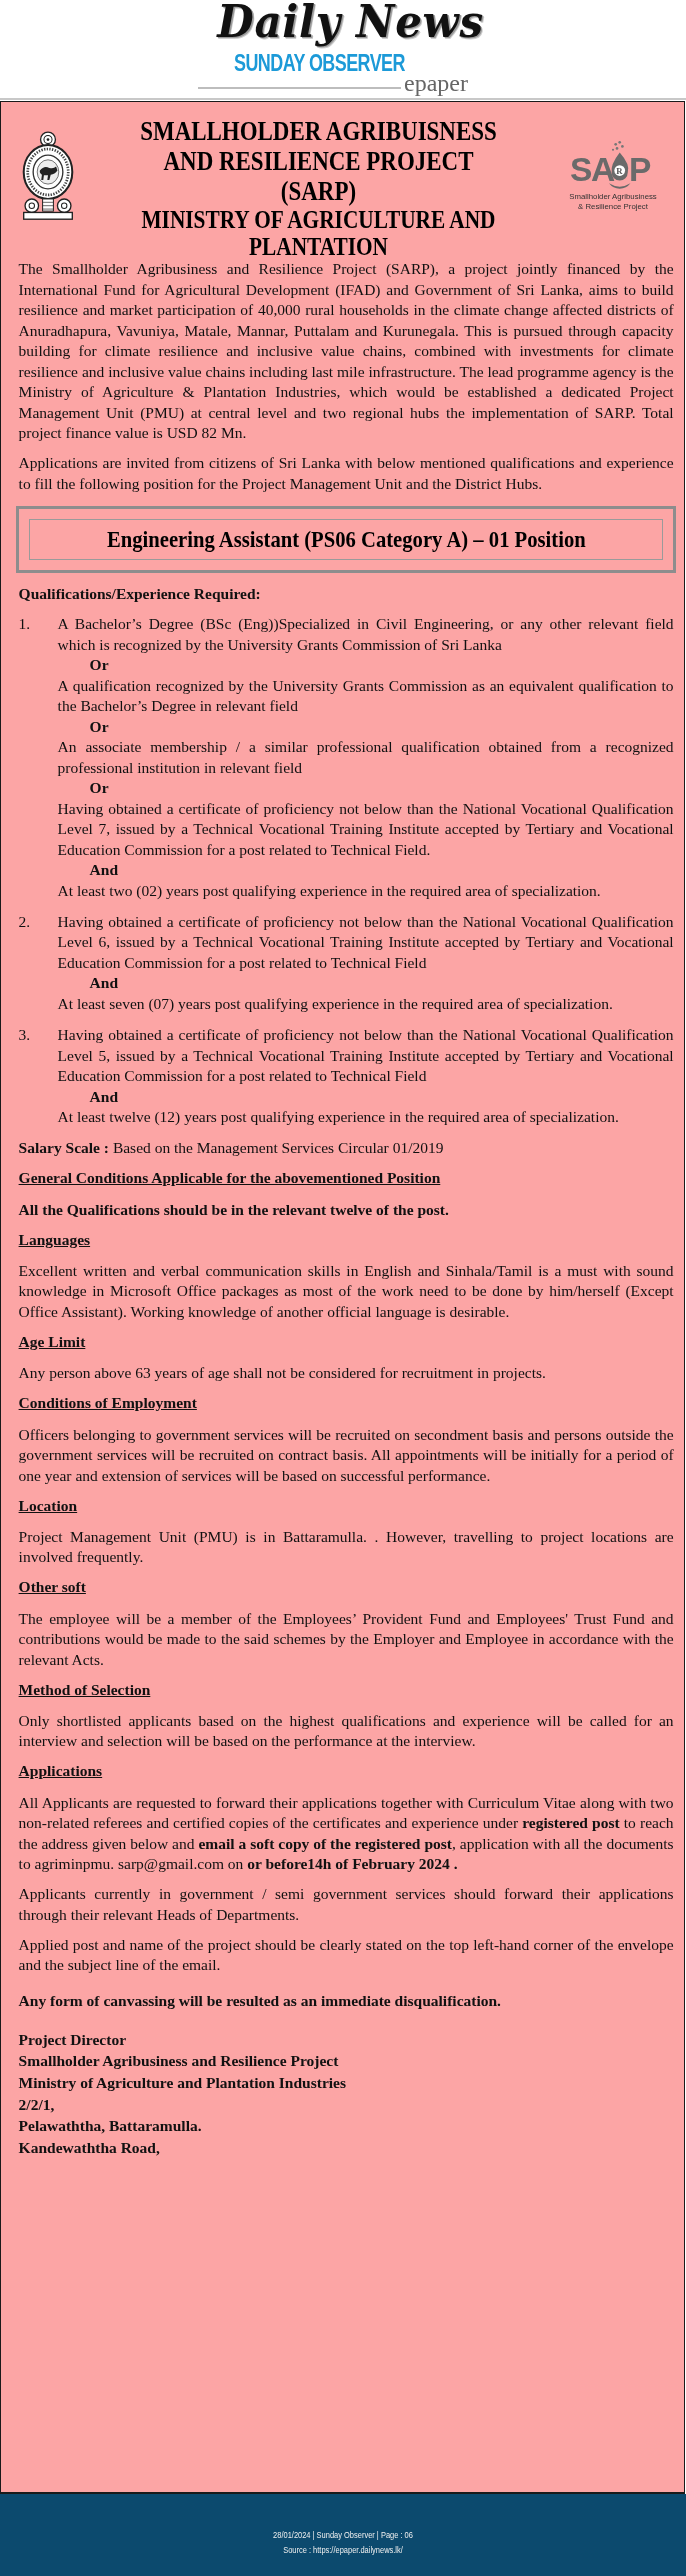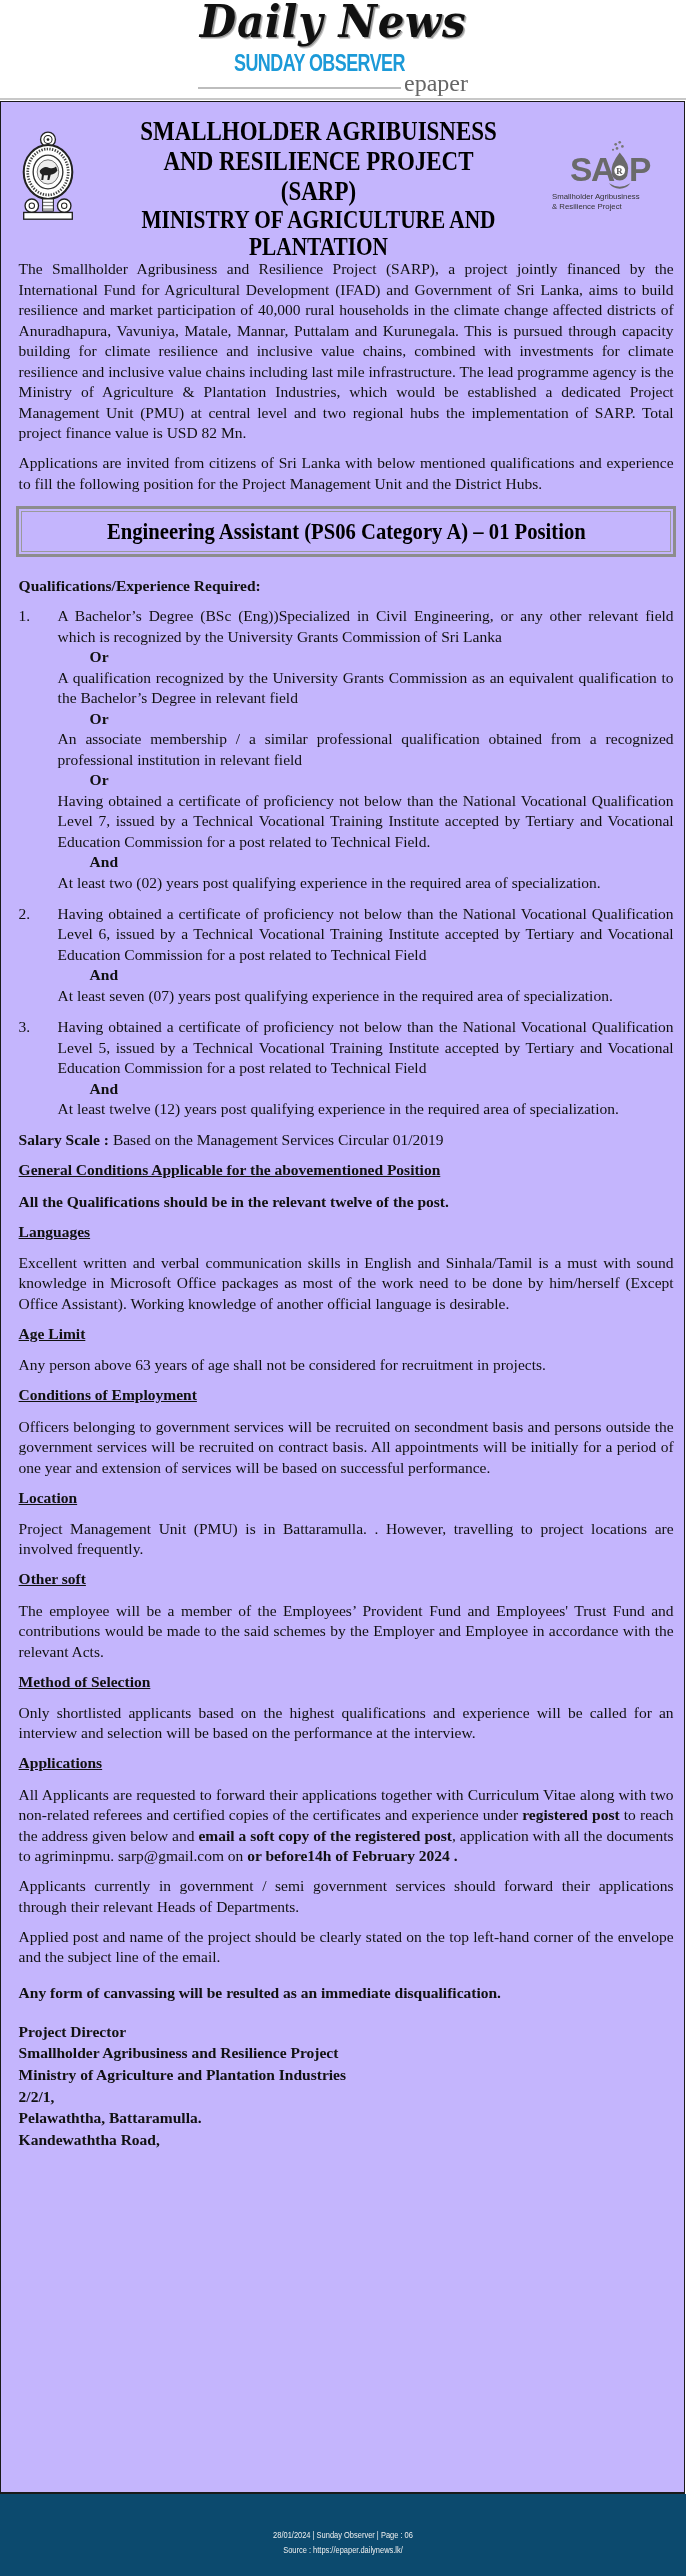--- a/index.html
+++ b/index.html
@@ -9,20 +9,21 @@
     background: #ffffff;
     overflow: hidden;
     position: relative;
     font-family: "Liberation Serif", "DejaVu Serif", serif;
     color: #111;
   }
   
   .masthead {
     position: absolute; left: 0; top: 0; width: 686px; height: 99px;
     background: #fff;
+    text-align: right;
   }
   .mast-inner { position: absolute; left: 193px; top: 0; width: 304px; height: 95px; }
   .mast-daily {
     position: absolute; left: 6.8px; top: -2.7px; width: 284px;
     font-family: "DejaVu Serif", serif; font-weight: bold; font-style: italic;
     font-size: 42px; letter-spacing: 0.7px; color: #111;
     text-shadow: 1.4px 1.4px 0 #9a9a9a, 2px 2px 0 #cfcfcf;
     transform: scaleY(1.05);
   }
   .mast-sunday {
@@ -39,50 +40,50 @@
     font-family: "Liberation Serif", serif; 
     font-size: 24px; color: #666;
   }
   .mast-rule {
     position: absolute; left: 0; top: 98px; width: 686px; height: 2px; background: #c8c8c8;
   }
   
   .ad {
     position: absolute; left: 0; top: 101px; width: 683px; height: 2390px;
     border: 1.4px solid #1a1a1a; border-bottom-width: 2px;
-    background: #c4b5fd;
+    background: #fca5a5;
     box-sizing: content-box;
   }
   .ad-head { position: absolute; left: 0; top: 0; width: 683px; height: 150px; }
   .emblem { position: absolute; left: 20px; top: 28px; width: 54px; height: 92px; }
   .sarp-logo { position: absolute; left: 551px; top: 37px; width: 122px; height: 81px; }
   .sarp-caption {
-    position: absolute; left: 0; top: 53px; width: 122px; text-align: left;
+    position: absolute; left: 0; top: 53px; width: 122px; text-align: center;
     font-family: "Liberation Sans", sans-serif; font-size: 7.8px; line-height: 9.5px; color: #333;
   }
   .ad-title {
     position: absolute; left: 88px; top: 13.5px; width: 459px; text-align: center;
     font-weight: bold; font-size: 27px; line-height: 30px; color: #000;
     transform: scaleX(0.82); transform-origin: center top;
   }
   .ad-title .l1, .ad-title .l2 { display: block; font-size: 28px; }
   .ad-title .l3, .ad-title .l4 { display: block; font-size: 26px; line-height: 27px; }
 
   .content {
     position: absolute; left: 17.6px; top: 157px; width: 655px;
     font-size: 15.5px; line-height: 20.5px; color: #111;
   }
   .para {
     margin: 0 0 9.5px 0; text-align: justify;
     font-stretch: condensed;
   }
   .title-box {
-    margin: 12px -2.7px 19px -2.7px;
+    margin: 12px -2.7px 11px -2.7px;
     border: 3.4px solid #8d8d8d;
-    padding: 2px;
+    padding: 10px;
   }
   .title-box-inner {
     border: 1.4px solid #9a9a9a;
     text-align: center;
     font-weight: bold; font-size: 24px; line-height: 39px; color: #000;
   }
   .title-box-inner span { display: inline-block; transform: scaleX(0.86); }
   .bold { font-weight: bold; }
   .heading { font-weight: bold; margin: 0 0 9.5px 0; }
   .ul-heading { font-weight: bold; text-decoration: underline; margin: 0 0 10.8px 0; }

